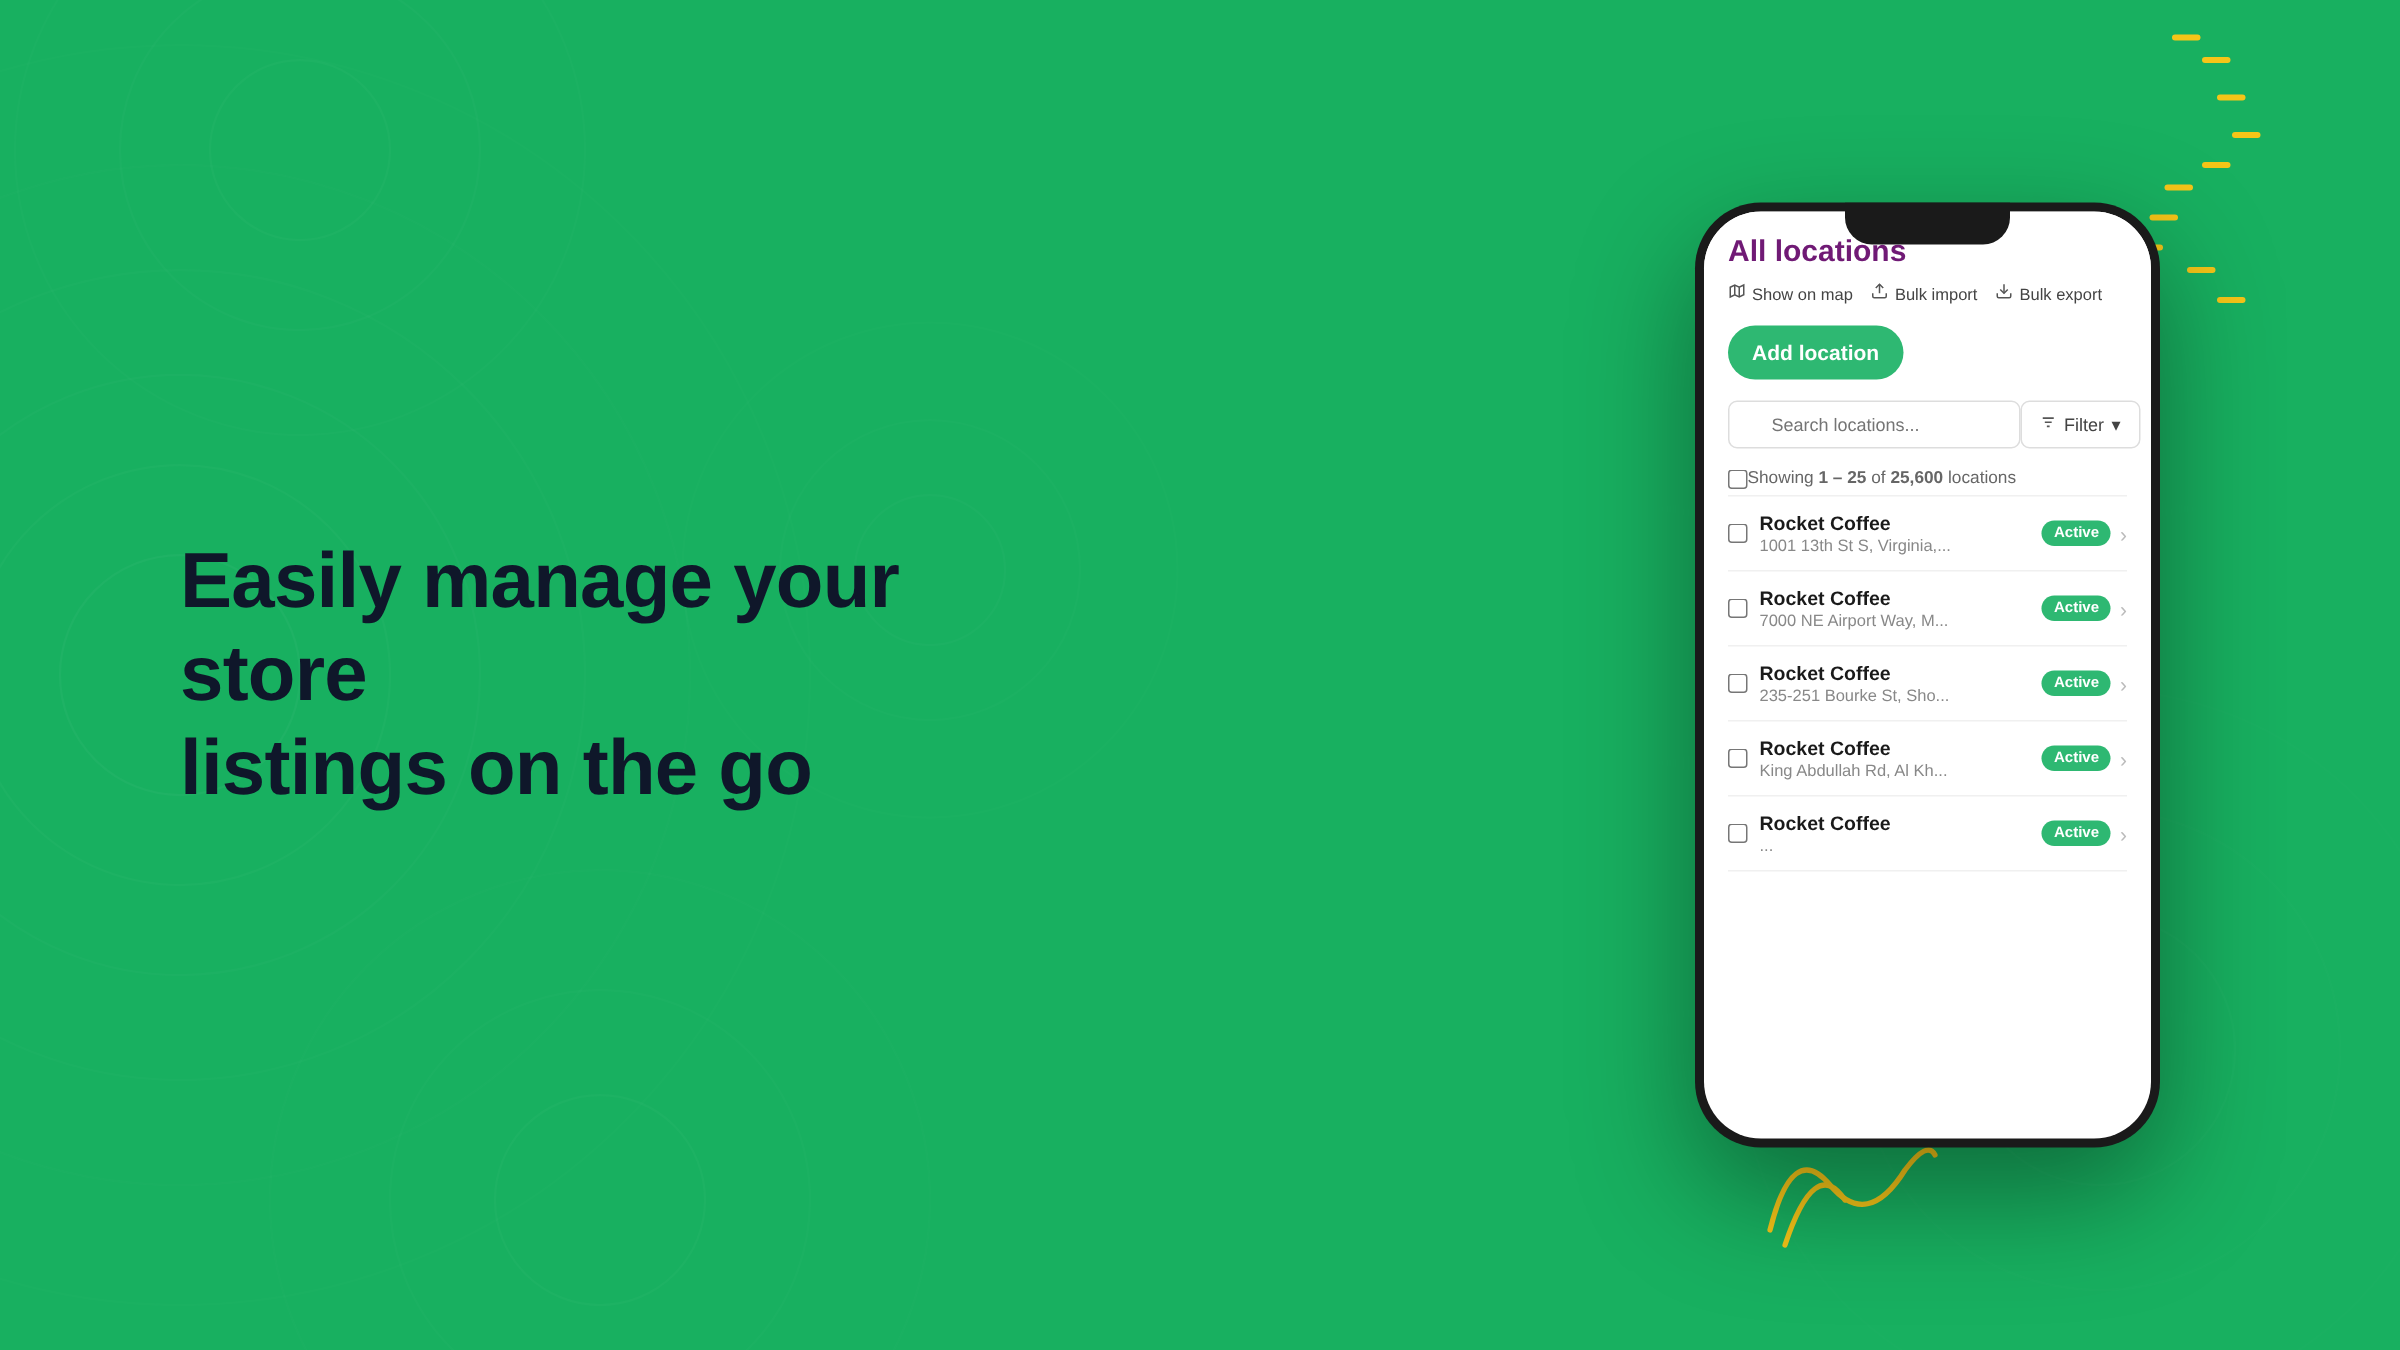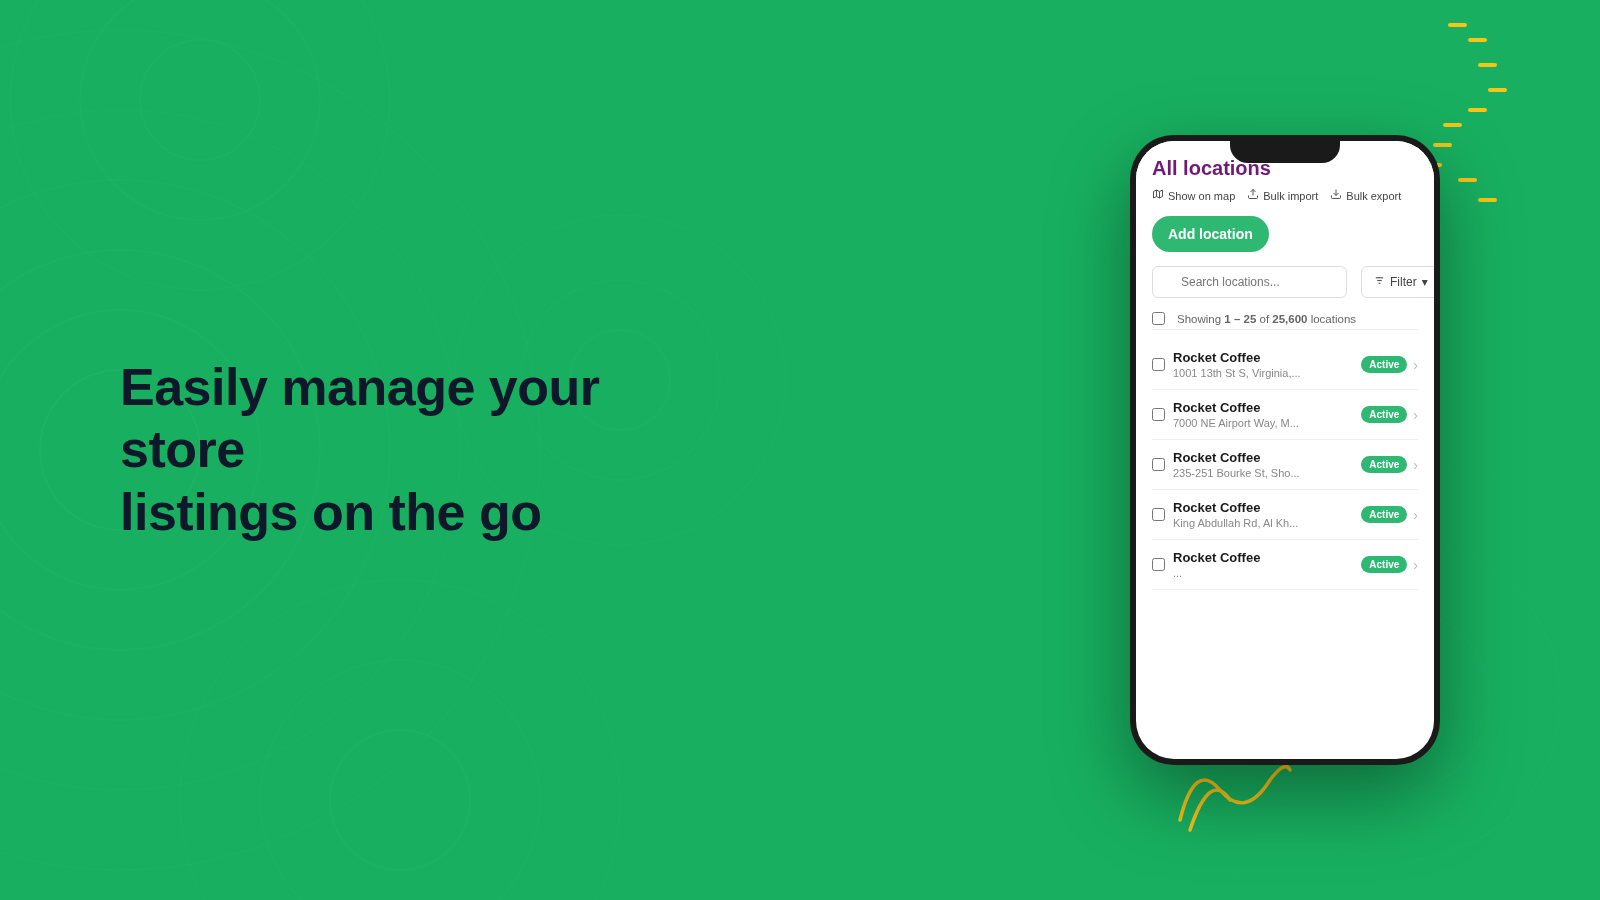--- a/index.html
+++ b/index.html
@@ -169,21 +169,21 @@
       padding: 10px 16px;
       font-size: 14px;
       font-weight: 600;
       cursor: pointer;
       margin-bottom: 14px;
       display: block;
     }
 
     .search-filter-row {
       display: flex;
-      gap: 14px;
+      gap: 0;
       margin-bottom: 10px;
     }
 
     .search-box {
       flex: 1;
       border: 1px solid #ddd;
       border-radius: 6px;
       padding: 8px 10px 8px 28px;
       font-size: 12px;
       color: #aaa;
@@ -215,24 +215,23 @@
       cursor: pointer;
       background: white;
       display: flex;
       align-items: center;
       gap: 5px;
     }
 
     .showing-row {
       font-size: 11.5px;
       color: #666;
-      margin-bottom: 10px;
-      display: flex;
-      align-items: center;
-      gap: 12px;
+      display: flex;
+      align-items: flex-start;
+      gap: 0;
       padding: 4px 0;
       border-bottom: 1px solid #f0f0f0;
     }
 
     .showing-row input[type="checkbox"] {
       width: 13px;
       height: 13px;
     }
 
     

